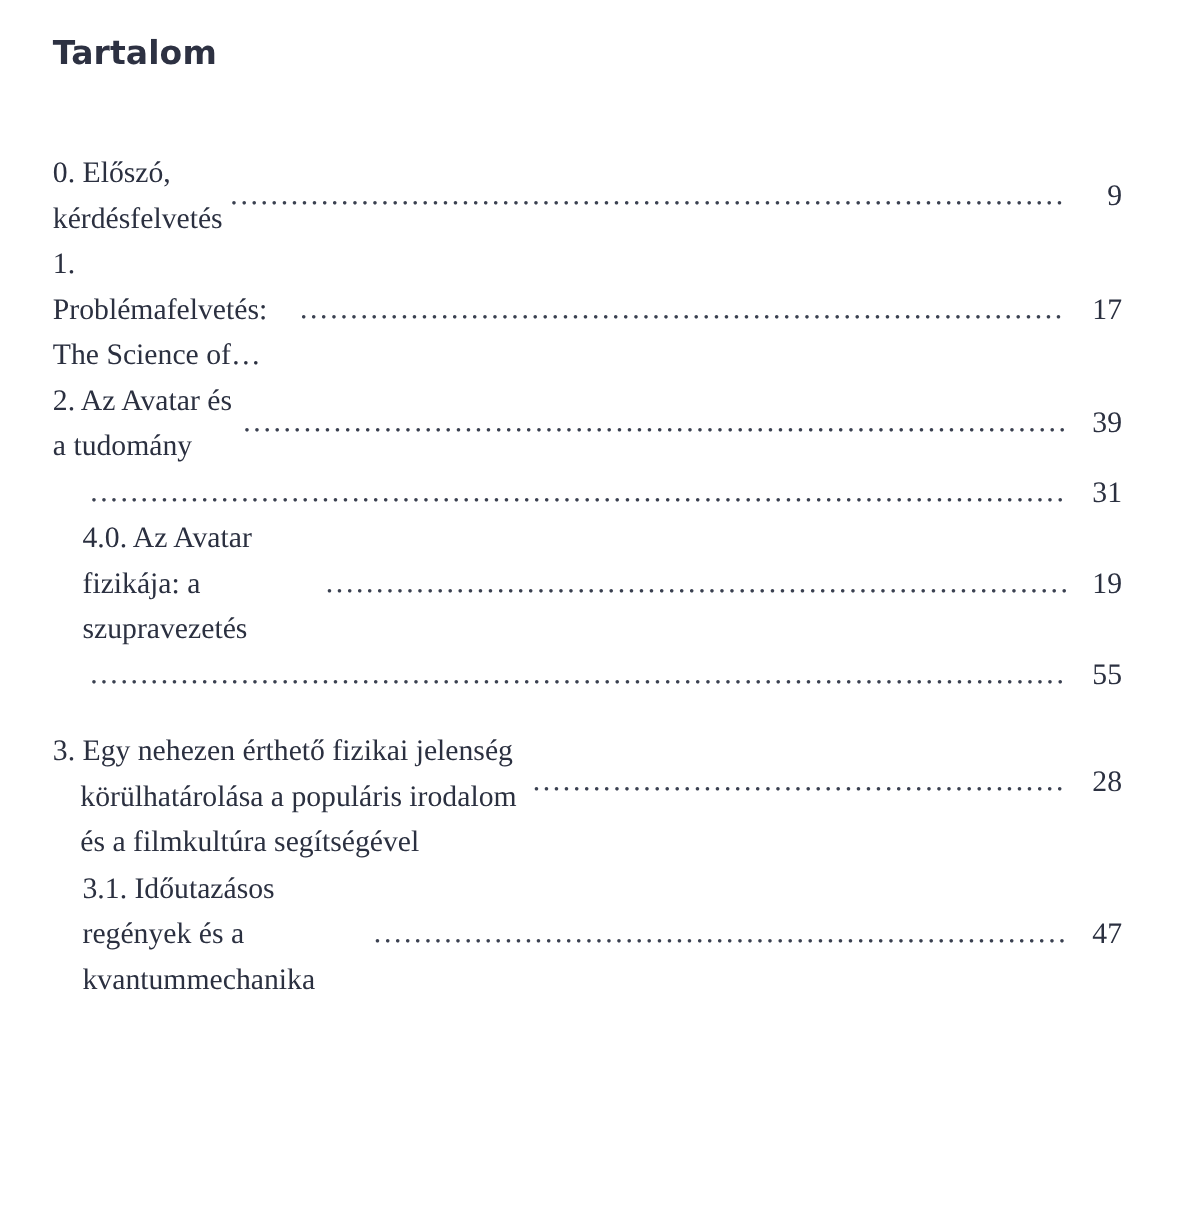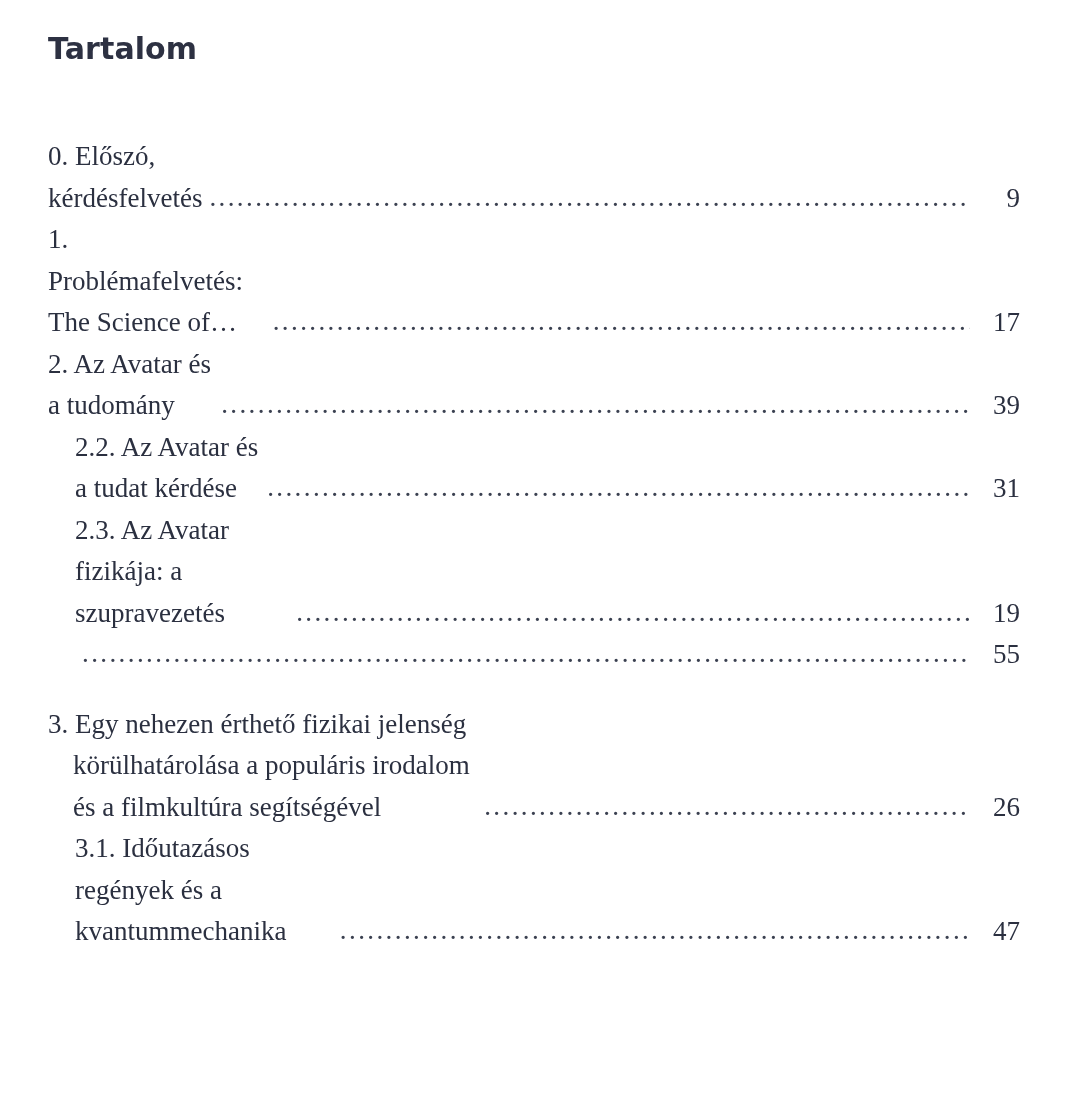--- a/index.html
+++ b/index.html
@@ -38,21 +38,21 @@
 
   .toc-list {
     position: absolute;
     left: 48px;
     top: 136px;
     width: 972px;
   }
 
   .toc-entry {
     display: flex;
-    align-items: flex-end;
+    align-items: center;
     font-size: 27px;
     line-height: 41.5px;
     color: #2b3040;
     width: 100%;
     box-sizing: border-box;
   }
 
   
   .toc-entry.level-2 {
     padding-left: 27px;
@@ -114,37 +114,36 @@
         <span class="entry-label">1. Problémafelvetés: The Science of…</span>
         <span class="leader" aria-hidden="true"></span>
         <span class="page-num">17</span>
       </div>
       <div class="toc-entry level-1">
         <span class="entry-label">2. Az Avatar és a tudomány</span>
         <span class="leader" aria-hidden="true"></span>
         <span class="page-num">39</span>
       </div>
       <div class="toc-entry level-2">
-        <span class="entry-label">2.2. Az Avatar és a tudat kérdése</span>
         <span class="leader" aria-hidden="true"></span>
         <span class="page-num">31</span>
       </div>
       <div class="toc-entry level-2">
-        <span class="entry-label">2.3. Az Avatar fizikája: a szupravezetés</span>
+        <span class="entry-label">4.0. Az Avatar fizikája: a szupravezetés</span>
         <span class="leader" aria-hidden="true"></span>
         <span class="page-num">19</span>
       </div>
       <div class="toc-entry level-2">
         <span class="leader" aria-hidden="true"></span>
         <span class="page-num">55</span>
       </div>
       <div class="toc-entry level-1 wraps">
         <span class="entry-label">3. Egy nehezen érthető fizikai jelenség körülhatárolása a populáris irodalom és a filmkultúra segítségével</span>
         <span class="leader" aria-hidden="true"></span>
-        <span class="page-num">26</span>
+        <span class="page-num">28</span>
       </div>
       <div class="toc-entry level-2">
         <span class="entry-label">3.1. Időutazásos regények és a kvantummechanika</span>
         <span class="leader" aria-hidden="true"></span>
         <span class="page-num">47</span>
       </div>
     </div>
 
 </div>
 

